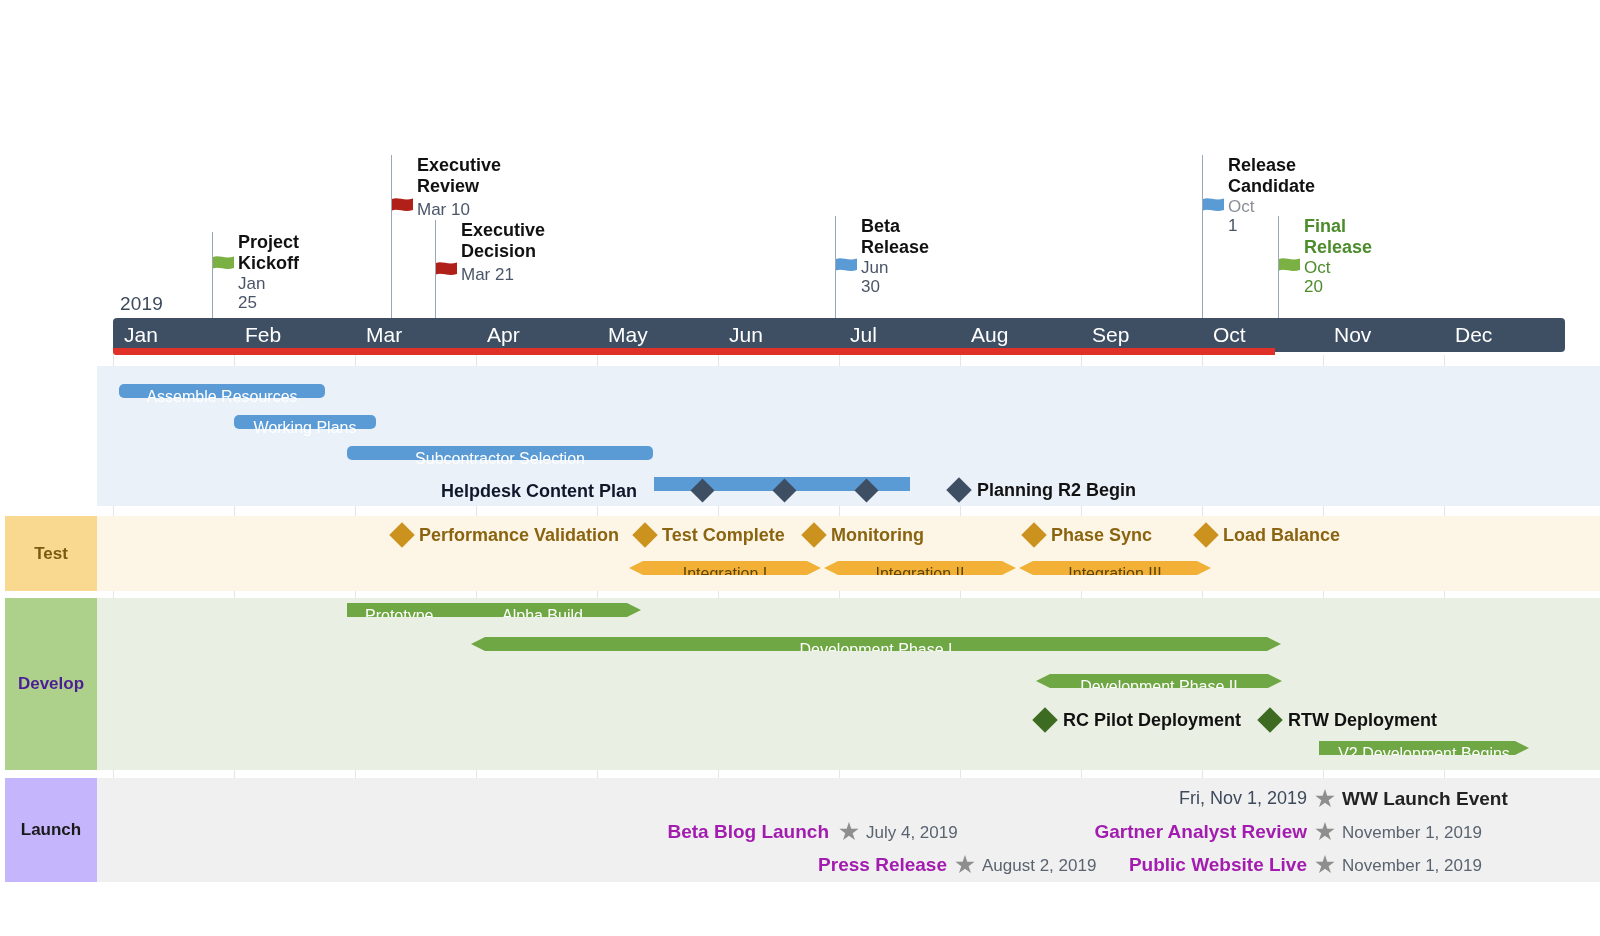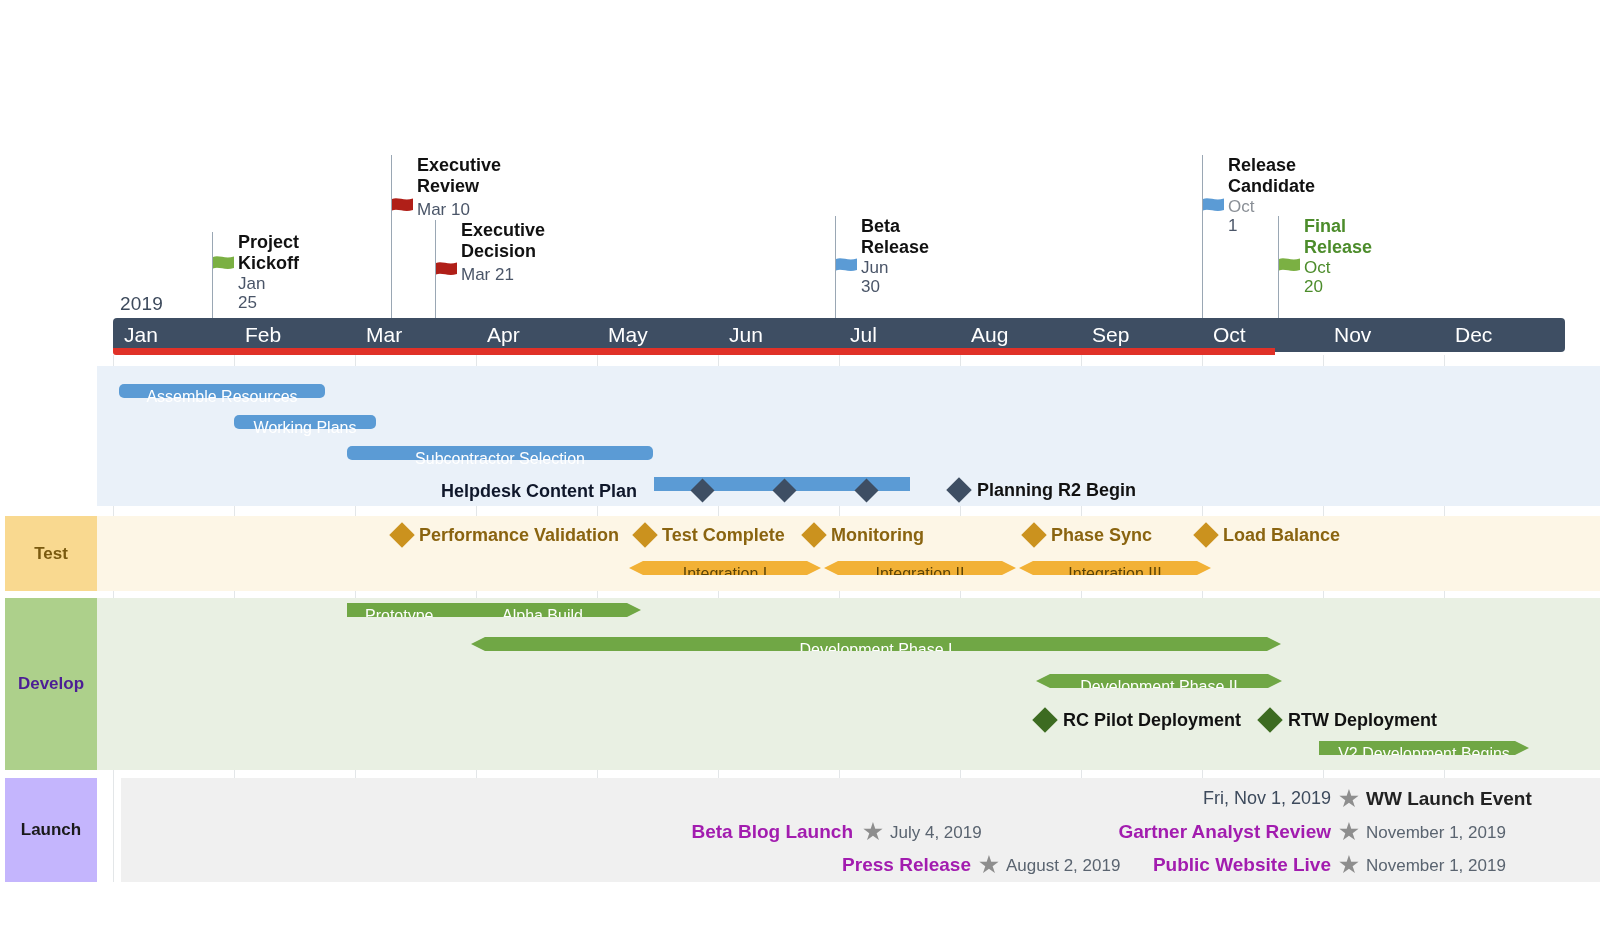--- a/index.html
+++ b/index.html
@@ -69,21 +69,21 @@
     position:absolute;left:97px;top:0;right:0;height:100%;
   }
 
   .lane-plan   .lane-head{background:#aecae5;color:#1f4e79;}
   .lane-plan   .lane-body{background:#eaf1f9;}
   .lane-test   .lane-head{background:#f9d990;color:#7a5a10;}
   .lane-test   .lane-body{background:#fdf6e6;}
   .lane-dev    .lane-head{background:#add08b;color:#4c1d95;}
   .lane-dev    .lane-body{background:#e9f0e3;}
   .lane-launch .lane-head{background:#c4b5fd;color:#1a1a1a;}
-  .lane-launch .lane-body{background:#f0f0f0;margin-left:24px;}
+  .lane-launch .lane-body{background:#f0f0f0;}
 
   
   .bar{
     position:absolute;height:14px;line-height:26px;
     font-size:16px;color:#ffffff;text-align:center;
     white-space:nowrap;box-sizing:border-box;
   }
   .bar.blue{background:#5b9bd5;border-radius:5px;}
   .bar.orange{background:#f2b136;color:#5c4406;}
   .bar.green{background:#70a745;border-radius:4px;}

